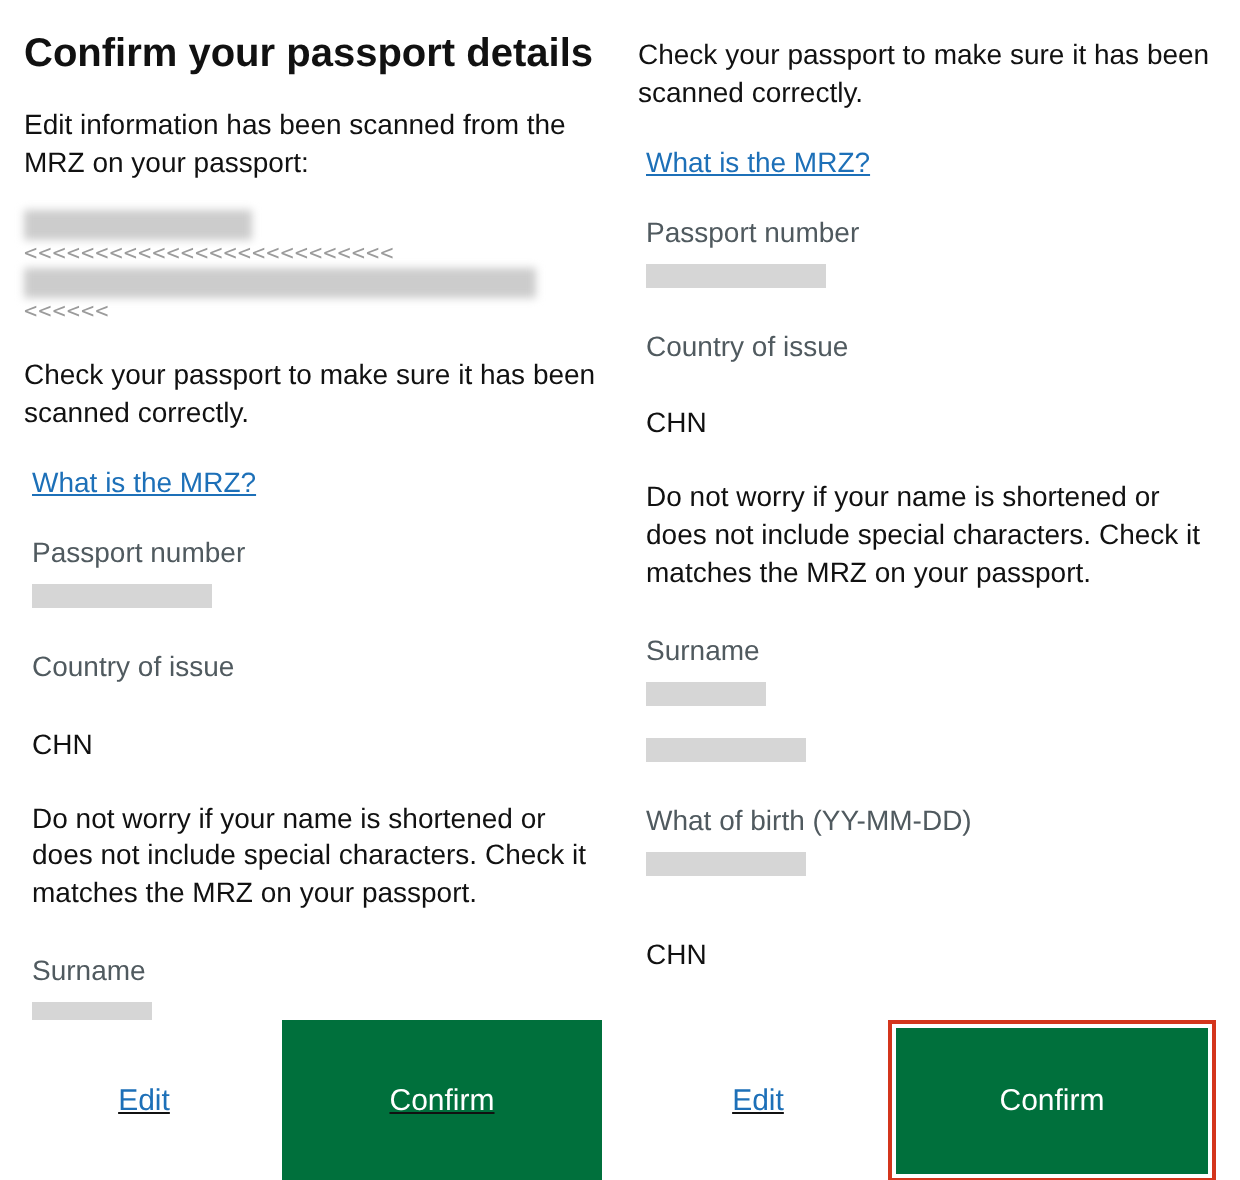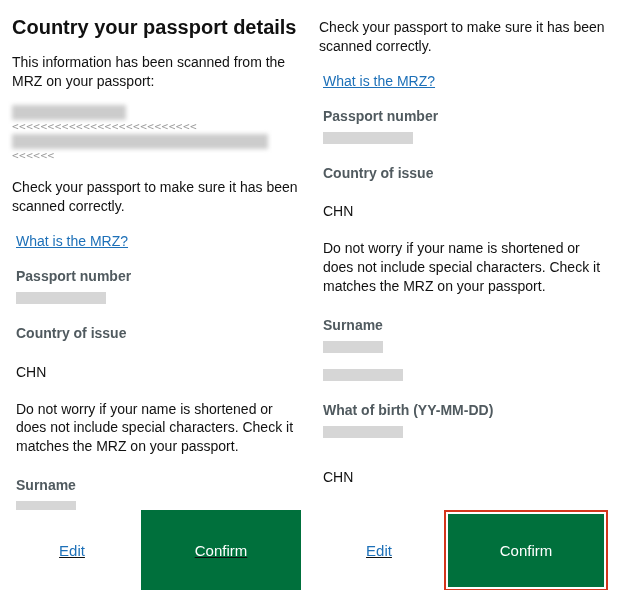--- a/index.html
+++ b/index.html
@@ -31,21 +31,21 @@
   .para { margin-bottom: 14px; }
   .link {
     color: #1d70b8;
     font-weight: 400;
     text-decoration: underline;
     display: inline-block;
     margin: 2px 0 10px 4px;
     cursor: pointer;
   }
   .field-label {
-    font-weight: 700;
+    font-weight: 400;
     color: #505a5f;
     margin: 6px 0 4px 4px;
     font-size: 14px;
   }
   .field-value-text {
     margin: 16px 0 14px 4px;
   }
   .redact {
     display: inline-block;
     background: #d6d6d6;
@@ -102,22 +102,22 @@
   }
   .clip { height: 510px; overflow: hidden; }
 </style>
 </head>
 <body>
 
 <div class="clip">
 <div class="wrap">
 
   <div class="col">
-    <h1>Country your passport details</h1>
-    <div class="para">This information has been scanned from the MRZ on your passport:</div>
+    <h1>Confirm your passport details</h1>
+    <div class="para">Edit information has been scanned from the MRZ on your passport:</div>
 
     <div class="mrz-block">
       <div class="mrz-line1"><span class="blur">XXXXXXXXXXXXXXXX</span><span>&lt;&lt;&lt;&lt;&lt;&lt;&lt;&lt;&lt;&lt;&lt;&lt;&lt;&lt;&lt;&lt;&lt;&lt;&lt;&lt;&lt;&lt;&lt;&lt;&lt;&lt;</span></div>
       <div class="mrz-line2"><span class="blur">XXXXXXXXXXXXXXXXXXXXXXXXXXXXXXXXXXXX</span><span>&lt;&lt;&lt;&lt;&lt;&lt;</span></div>
     </div>
 
     <div class="para">Check your passport to make sure it has been scanned correctly.</div>
 
     <a class="link">What is the MRZ?</a>
 

